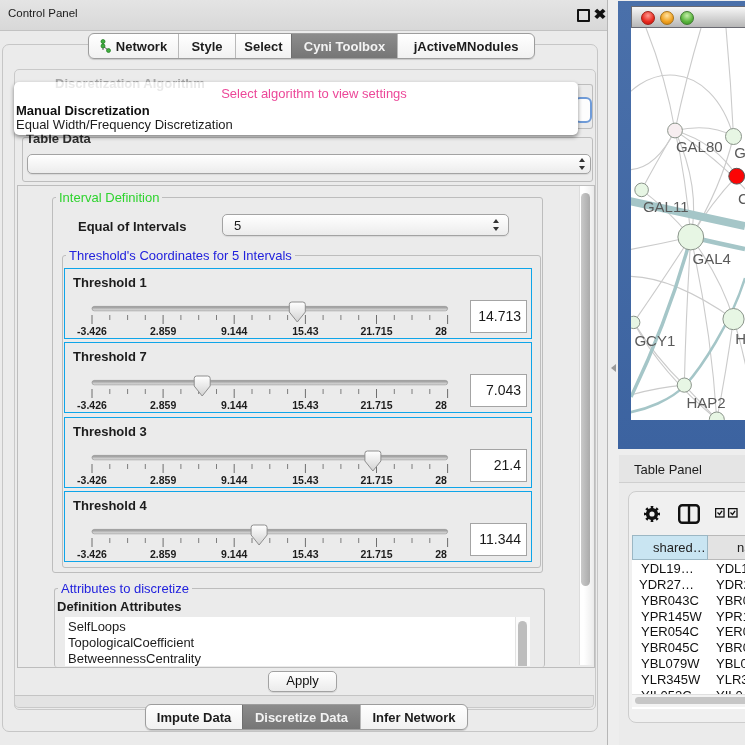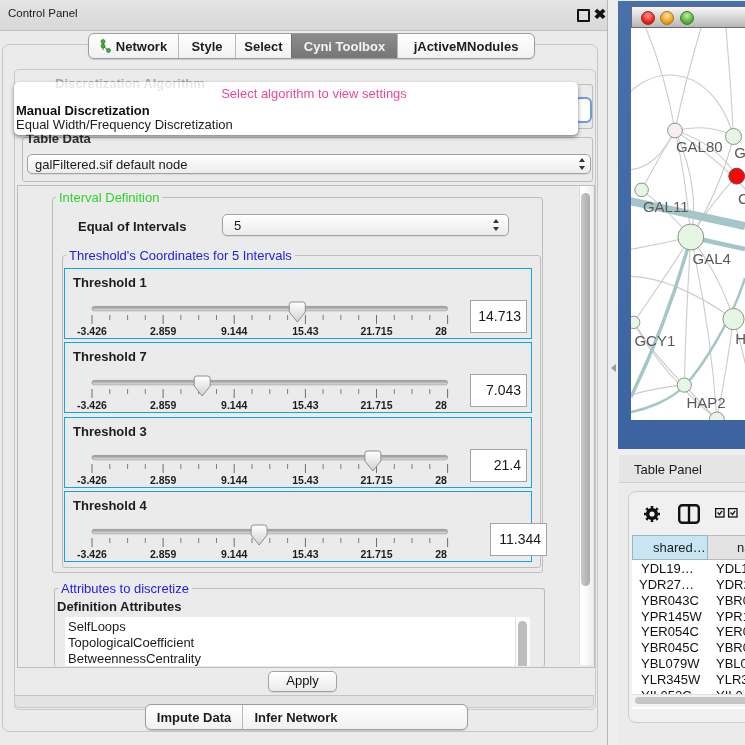--- a/index.html
+++ b/index.html
@@ -53,21 +53,20 @@
   <div class="a" style="left:14px;top:695px;width:580px;height:13px;background:#e3e3e3;border:1px solid #c9c9c9;border-top:1px solid #c4c4c4;border-radius:0 0 5px 5px;box-sizing:border-box"></div>
 
   <div class="a b" style="left:55px;top:76px;font-size:13px;color:#a6a6a6">Discretization Algorithm</div>
 
   <div class="a" style="left:578px;top:84px;width:14px;height:43px;border:1px solid #bdbdbd;border-left:none;border-radius:0 3px 3px 0"></div>
   <div class="a" style="left:574px;top:97px;width:14px;height:22px;border:2px solid #6f9bd8;border-radius:6px;background:#fdfdfd"></div>
 
   <div class="a b" style="left:26px;top:131px;font-size:13px;color:#2f2f2f;z-index:1">Table Data</div>
   <div class="grp" style="left:22px;top:137px;width:569px;height:43px"></div>
   <div class="combo" style="left:27px;top:154px;width:562px;height:18px">
-    <div class="ct" style="left:7px;top:2px">galFiltered.sif default node</div>
     <div class="aru" style="right:5px;top:3px"></div>
     <div class="ard" style="right:5px;top:11px"></div>
   </div>
 
   <div class="a" style="left:14px;top:82px;width:564px;height:53px;background:#ffffff;border-radius:5px;
        box-shadow:0 2px 4px rgba(0,0,0,0.45);z-index:5;overflow:hidden">
     <div class="a b" style="left:41px;top:-6px;font-size:13px;color:#e9e9e9">Discretization Algorithm</div>
     <div class="a b" style="left:12px;top:49px;font-size:13px;color:#c9c9c9">Table Data</div>
     <div class="a" style="left:0;top:4px;width:600px;height:16px;text-align:center;font-size:13px;color:#ec4899">Select algorithm to view settings</div>
     <div class="a b" style="left:2px;top:21px;font-size:13px;color:#101010">Manual Discretization</div>
@@ -194,37 +193,38 @@
     <g font-family="Liberation Sans,sans-serif" font-size="10.5" font-weight="bold" fill="#1c1c1c">
           <text x="25.0" y="44" text-anchor="middle">-3.426</text>
           <text x="96.1" y="44" text-anchor="middle">2.859</text>
           <text x="167.2" y="44" text-anchor="middle">9.144</text>
           <text x="238.4" y="44" text-anchor="middle">15.43</text>
           <text x="309.5" y="44" text-anchor="middle">21.715</text>
           <text x="374.0" y="44" text-anchor="middle">28</text>
         </g>
     <path d="M184.1 13.5Q184.1 11 186.6 11L197.6 11Q200.1 11 200.1 13.5L200.1 21L192.1 31L184.1 21Z" fill="url(#th491.0)" stroke="#8e8e8e" stroke-width="1"></path>
    </svg>
-   <div class="vbox" style="left:425px;top:31px">11.344</div>
+   <div class="vbox" style="left:405px;top:31px">11.344</div>
   </div>
 
   <div class="grp" style="left:54px;top:588px;width:489px;height:78px;border-bottom:none"></div>
   <div class="gt" style="left:58px;top:582px;color:#2222dd">Attributes to discretize</div>
   <div class="a b f13" style="left:57px;top:599px">Definition Attributes</div>
   <div class="a" style="left:65px;top:617px;width:464px;height:49px;background:#ffffff">
     <div class="a f13" style="left:3px;top:2px;line-height:16px">SelfLoops<br>TopologicalCoefficient<br>BetweennessCentrality</div>
     <div class="a" style="left:450px;top:0;width:14px;height:49px;background:#fbfbfb;border-left:1px solid #e3e3e3"></div>
     <div class="a" style="left:453px;top:4px;width:9px;height:45px;background:#bdbdbd;border-radius:4.5px 4.5px 0 0"></div>
   </div>
 
   <div class="a" style="left:268px;top:671px;width:67px;height:19px;border:1px solid #a2a2a2;border-radius:5px;
    background:linear-gradient(#ffffff,#ebebeb);font-size:13px;color:#111;text-align:center;line-height:18px;box-shadow:0 1px 1px rgba(0,0,0,0.1)">Apply</div>
 
   <div class="tabbar" style="left:145px;top:704px;width:321px">
     <div class="seg" style="width:96px">Impute Data</div>
+    <div class="seg segsel" style="width:118px">Discretize Data</div>
     <div class="seg" style="width:107px">Infer Network</div>
   </div>
 </div>
 
 <div class="a" style="left:608px;top:0;width:137px;height:745px;background:#eeeeee"></div>
 <div class="a" style="left:619px;top:482px;width:126px;height:263px;background:#ebebeb"></div>
 
 <div class="a" style="left:618px;top:1px;width:127px;height:448px;background:linear-gradient(#4a70aa,#3c63a0)">
   <div class="a" style="left:13px;top:5px;width:114px;height:22px;background:linear-gradient(#f7f7f7,#b7b7b7);border:1px solid #6a6a72;border-right:none;box-sizing:border-box"></div>
   <div class="a" style="left:23px;top:10px;width:12px;height:12px;border-radius:50%;background:radial-gradient(circle at 50% 30%,#ff9890,#e8281e 60%,#c0140c);border:0.5px solid #9c2018"></div>

